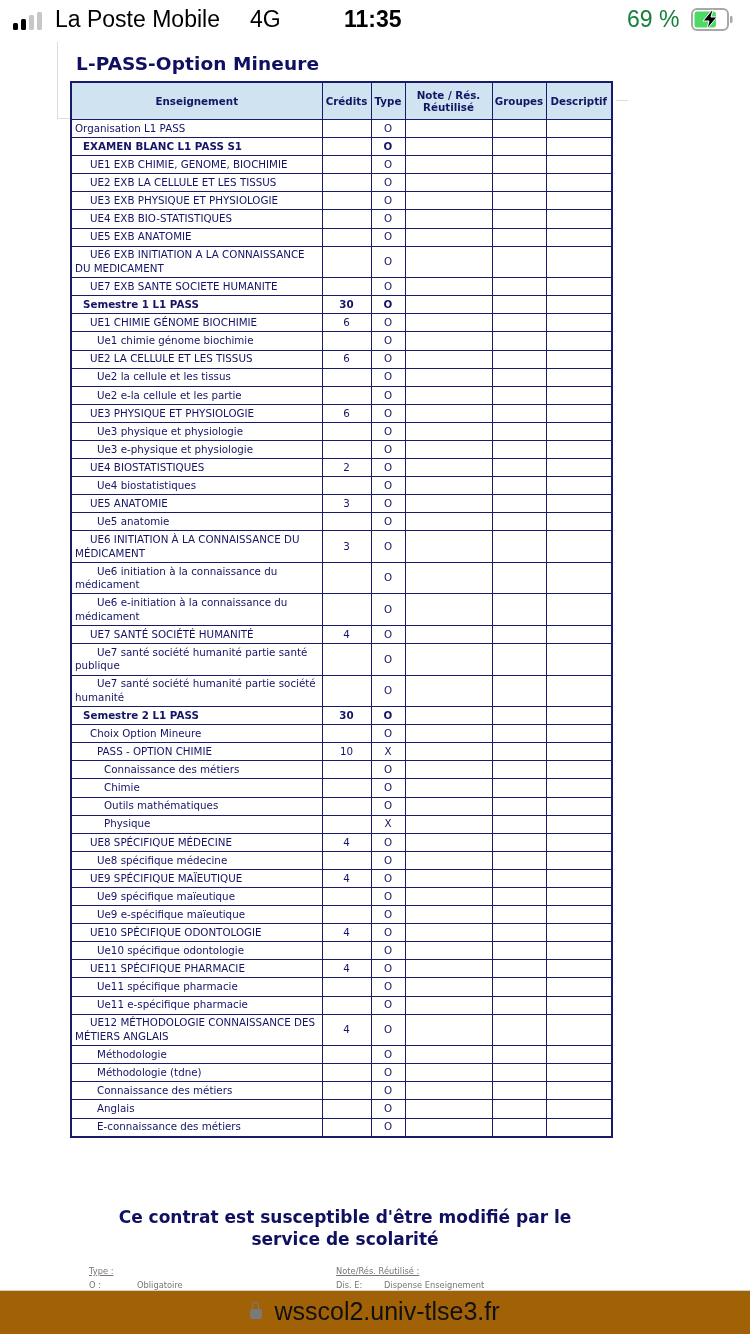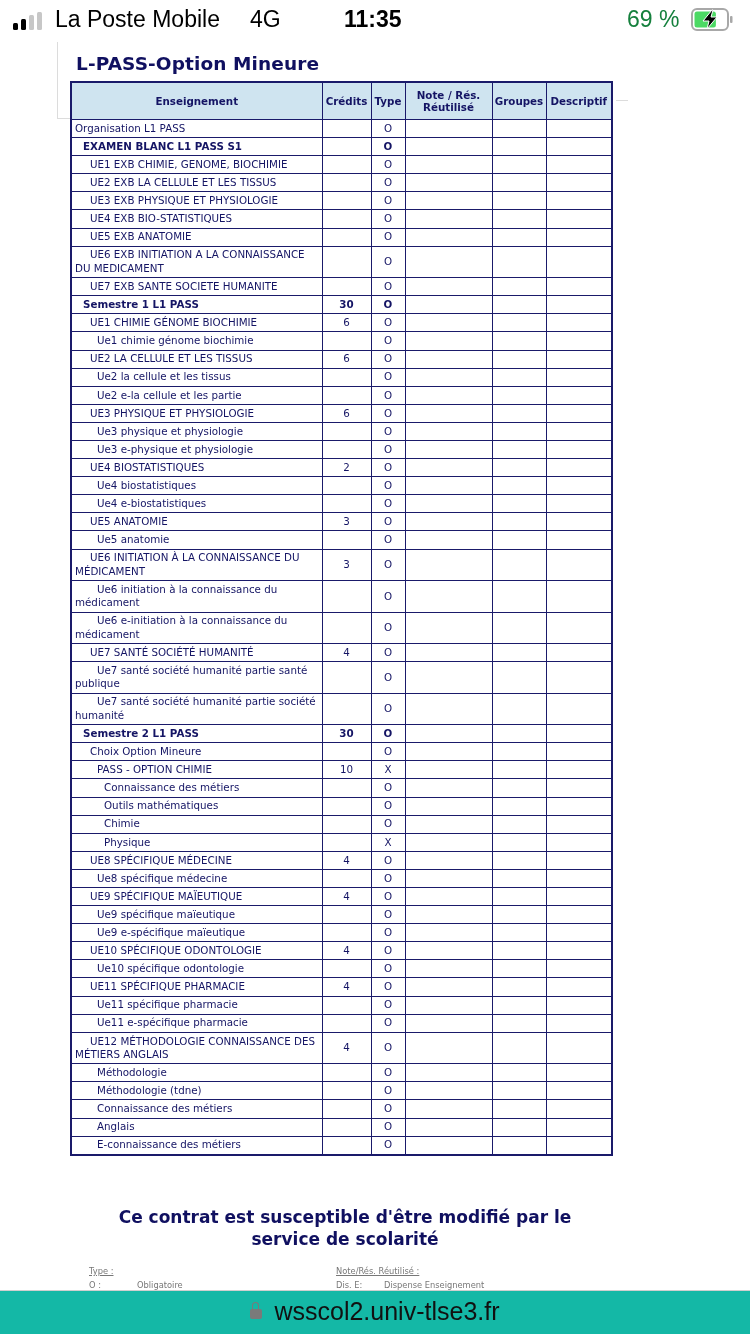--- a/index.html
+++ b/index.html
@@ -56,21 +56,21 @@
     font-size: 17px; font-weight: bold; color: #101060; line-height: 22px;
   }
   .legend { position: absolute; top: 1265px; font-size: 8.3px; color: #777; line-height: 13.5px; }
   .legend .hdr { text-decoration: underline; }
   .legend .k { display: inline-block; width: 48px; }
   .legend-type { left: 89px; }
   .legend-note { left: 336px; }
   
   .browserbar {
     position: absolute; left: 0; top: 1290px; width: 750px; height: 44px;
-    background: #14b8a6; border-top: 1px solid #cfcfcf;
+    background: #a16207; border-top: 1px solid #cfcfcf;
   }
   .url { position: absolute; left: 0; width: 750px; top: 6px; text-align: center;
     font-family: "Liberation Sans", sans-serif; font-size: 25px; color: #111; }
   .lock { display: inline-block; width: 12px; height: 10px; background: #7a7a7a; border-radius: 2px; position: relative; margin-right: 12px; vertical-align: 1px; }
   .lock::before { content: ""; position: absolute; left: 2px; top: -7px; width: 5px; height: 7px; border: 1.8px solid #7a7a7a; border-bottom: none; border-radius: 5px 5px 0 0; }
 </style>
 </head>
 <body>
 
 <div class="statusbar">
@@ -272,28 +272,20 @@
       </tr>
       <tr>
         <td class="name ind3">Ue4 biostatistiques</td>
         <td class="center"></td>
         <td class="center">O</td>
         <td></td>
         <td></td>
         <td></td>
       </tr>
       <tr>
-        <td class="name ind3">Ue4 e-biostatistiques</td>
-        <td class="center"></td>
-        <td class="center">O</td>
-        <td></td>
-        <td></td>
-        <td></td>
-      </tr>
-      <tr>
         <td class="name ind2">UE5 ANATOMIE</td>
         <td class="center">3</td>
         <td class="center">O</td>
         <td></td>
         <td></td>
         <td></td>
       </tr>
       <tr>
         <td class="name ind3">Ue5 anatomie</td>
         <td class="center"></td>
@@ -376,29 +368,29 @@
       </tr>
       <tr>
         <td class="name ind4">Connaissance des métiers</td>
         <td class="center"></td>
         <td class="center">O</td>
         <td></td>
         <td></td>
         <td></td>
       </tr>
       <tr>
+        <td class="name ind4">Chimie</td>
+        <td class="center"></td>
+        <td class="center">O</td>
+        <td></td>
+        <td></td>
+        <td></td>
+      </tr>
+      <tr>
         <td class="name ind4">Outils mathématiques</td>
-        <td class="center"></td>
-        <td class="center">O</td>
-        <td></td>
-        <td></td>
-        <td></td>
-      </tr>
-      <tr>
-        <td class="name ind4">Chimie</td>
         <td class="center"></td>
         <td class="center">O</td>
         <td></td>
         <td></td>
         <td></td>
       </tr>
       <tr>
         <td class="name ind4">Physique</td>
         <td class="center"></td>
         <td class="center">X</td>

